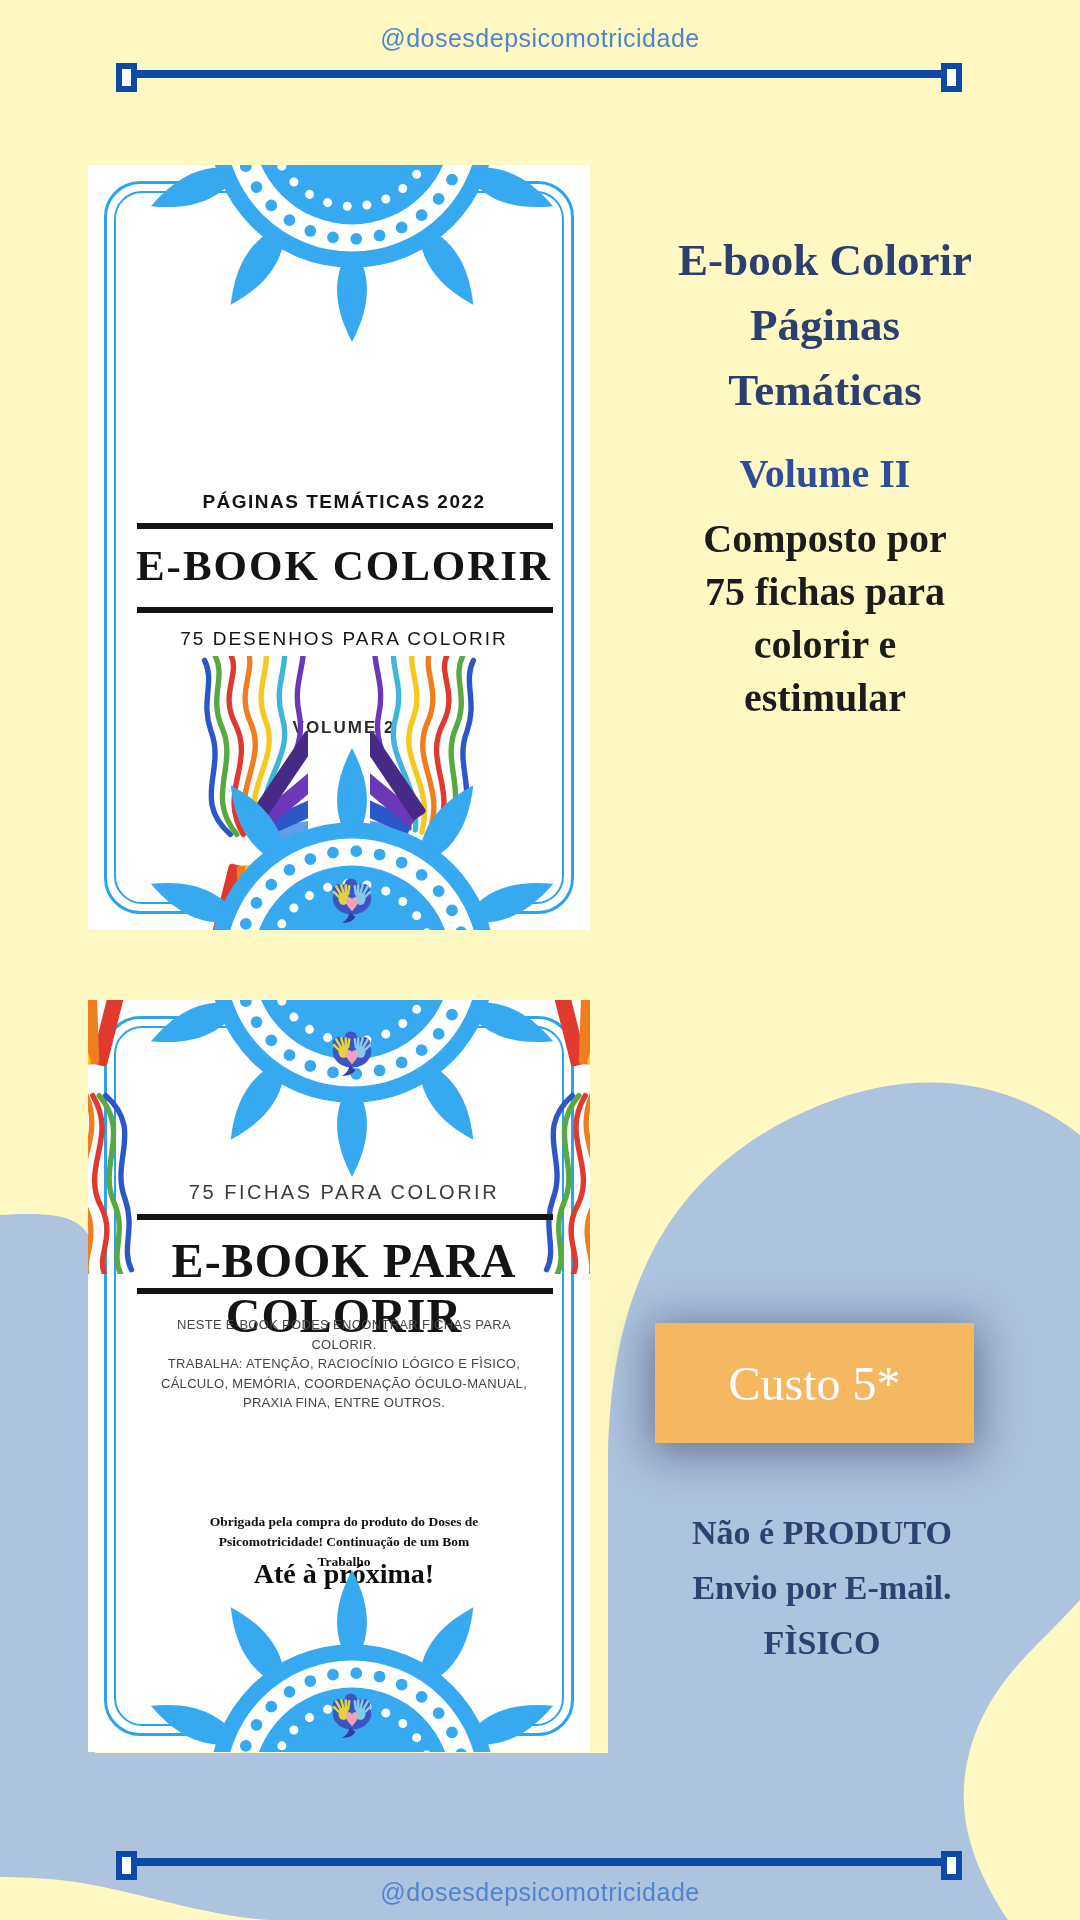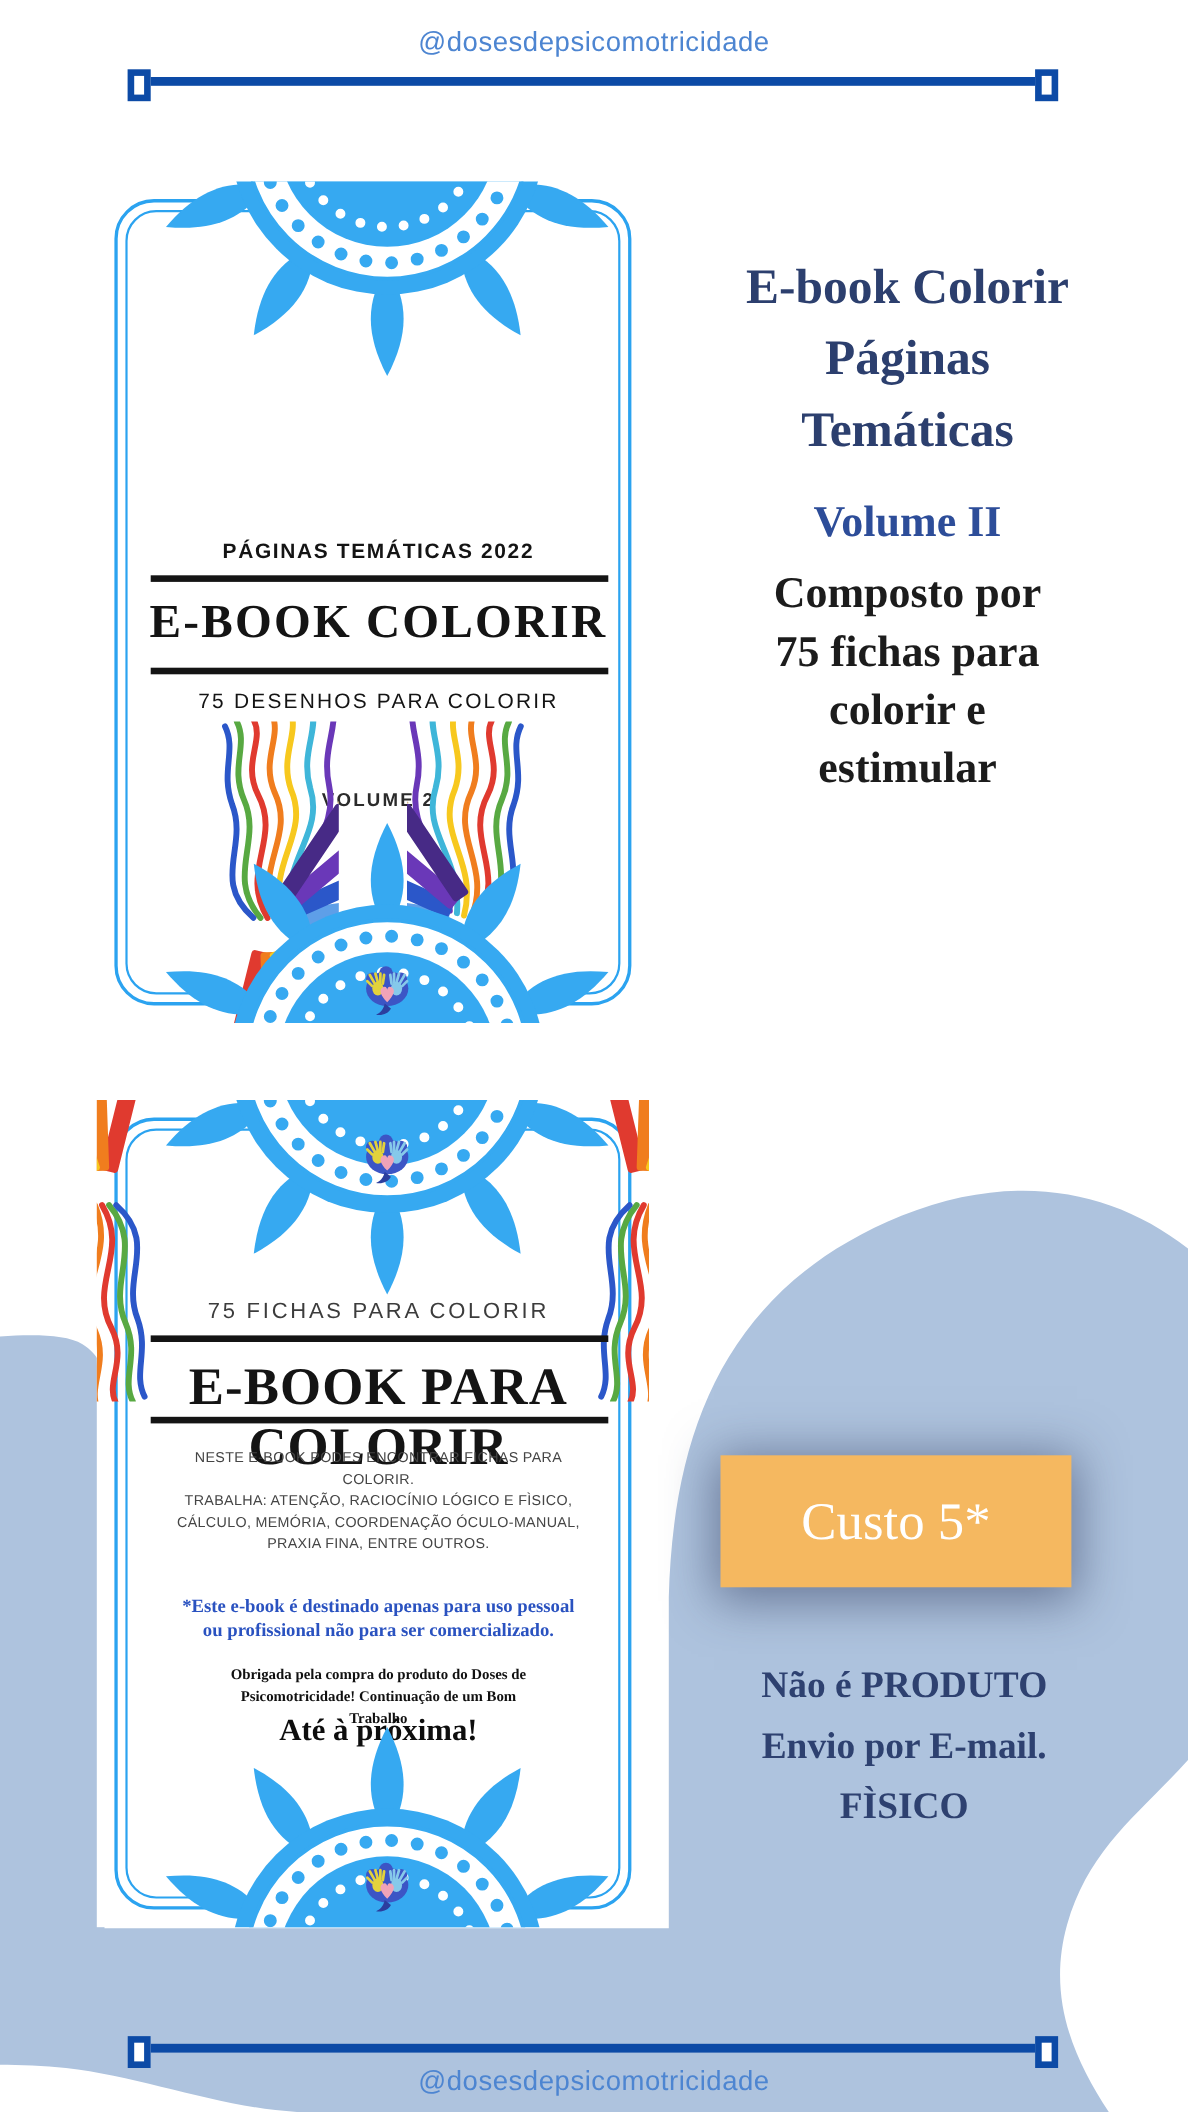--- a/index.html
+++ b/index.html
@@ -1,16 +1,16 @@
 <!DOCTYPE html>
 <html><head>
 <meta charset="utf-8">
 <style>
   html,body{margin:0;padding:0;background:#e8e8e8;}
-  .canvas{position:relative;width:1080px;height:1920px;background:#ffffff;overflow:hidden;
+  .canvas{position:relative;width:1080px;height:1920px;background:#fef9c3;overflow:hidden;
           font-family:"Liberation Sans",sans-serif;margin:0 auto;}
   svg{overflow:visible;}
   .defs{position:absolute;width:0;height:0;}
 
   
   .bg-blobs{position:absolute;left:0;top:0;width:1080px;height:1920px;z-index:0;}
 
   
   .handle{position:absolute;left:0;width:1080px;text-align:center;
           color:#4d85d1;font-size:25px;letter-spacing:.5px;z-index:5;}
@@ -270,21 +270,20 @@
     <div class="c-text c2-head">75 FICHAS PARA COLORIR</div>
     <div class="c-rule c2-rule1"></div>
     <div class="c-text c2-title">E-BOOK PARA COLORIR</div>
     <div class="c-rule c2-rule2"></div>
 
     <div class="c-text c2-para">
       <span class="pline">NESTE E-BOOK PODES ENCONTRAR FICHAS PARA COLORIR.</span>
       <span class="pline">TRABALHA:  ATENÇÃO, RACIOCÍNIO LÓGICO E FÌSICO, CÁLCULO, MEMÓRIA, COORDENAÇÃO ÓCULO-MANUAL, PRAXIA FINA, ENTRE OUTROS.</span>
     </div>
 
-    <div class="c-text c2-disc">*Este e-book é destinado apenas para uso pessoal ou profissional não para ser comercializado.</div>
 
     <div class="c-text c2-thanks">
       <span class="pline">Obrigada pela compra do produto do Doses de Psicomotricidade!</span>
       <span class="pline">Continuação de um Bom Trabalho</span>
     </div>
 
     <div class="c-text c2-bye">Até à próxima!</div>
 
     <svg class="dome dome-bottom">
         <use href="#dome"></use>

